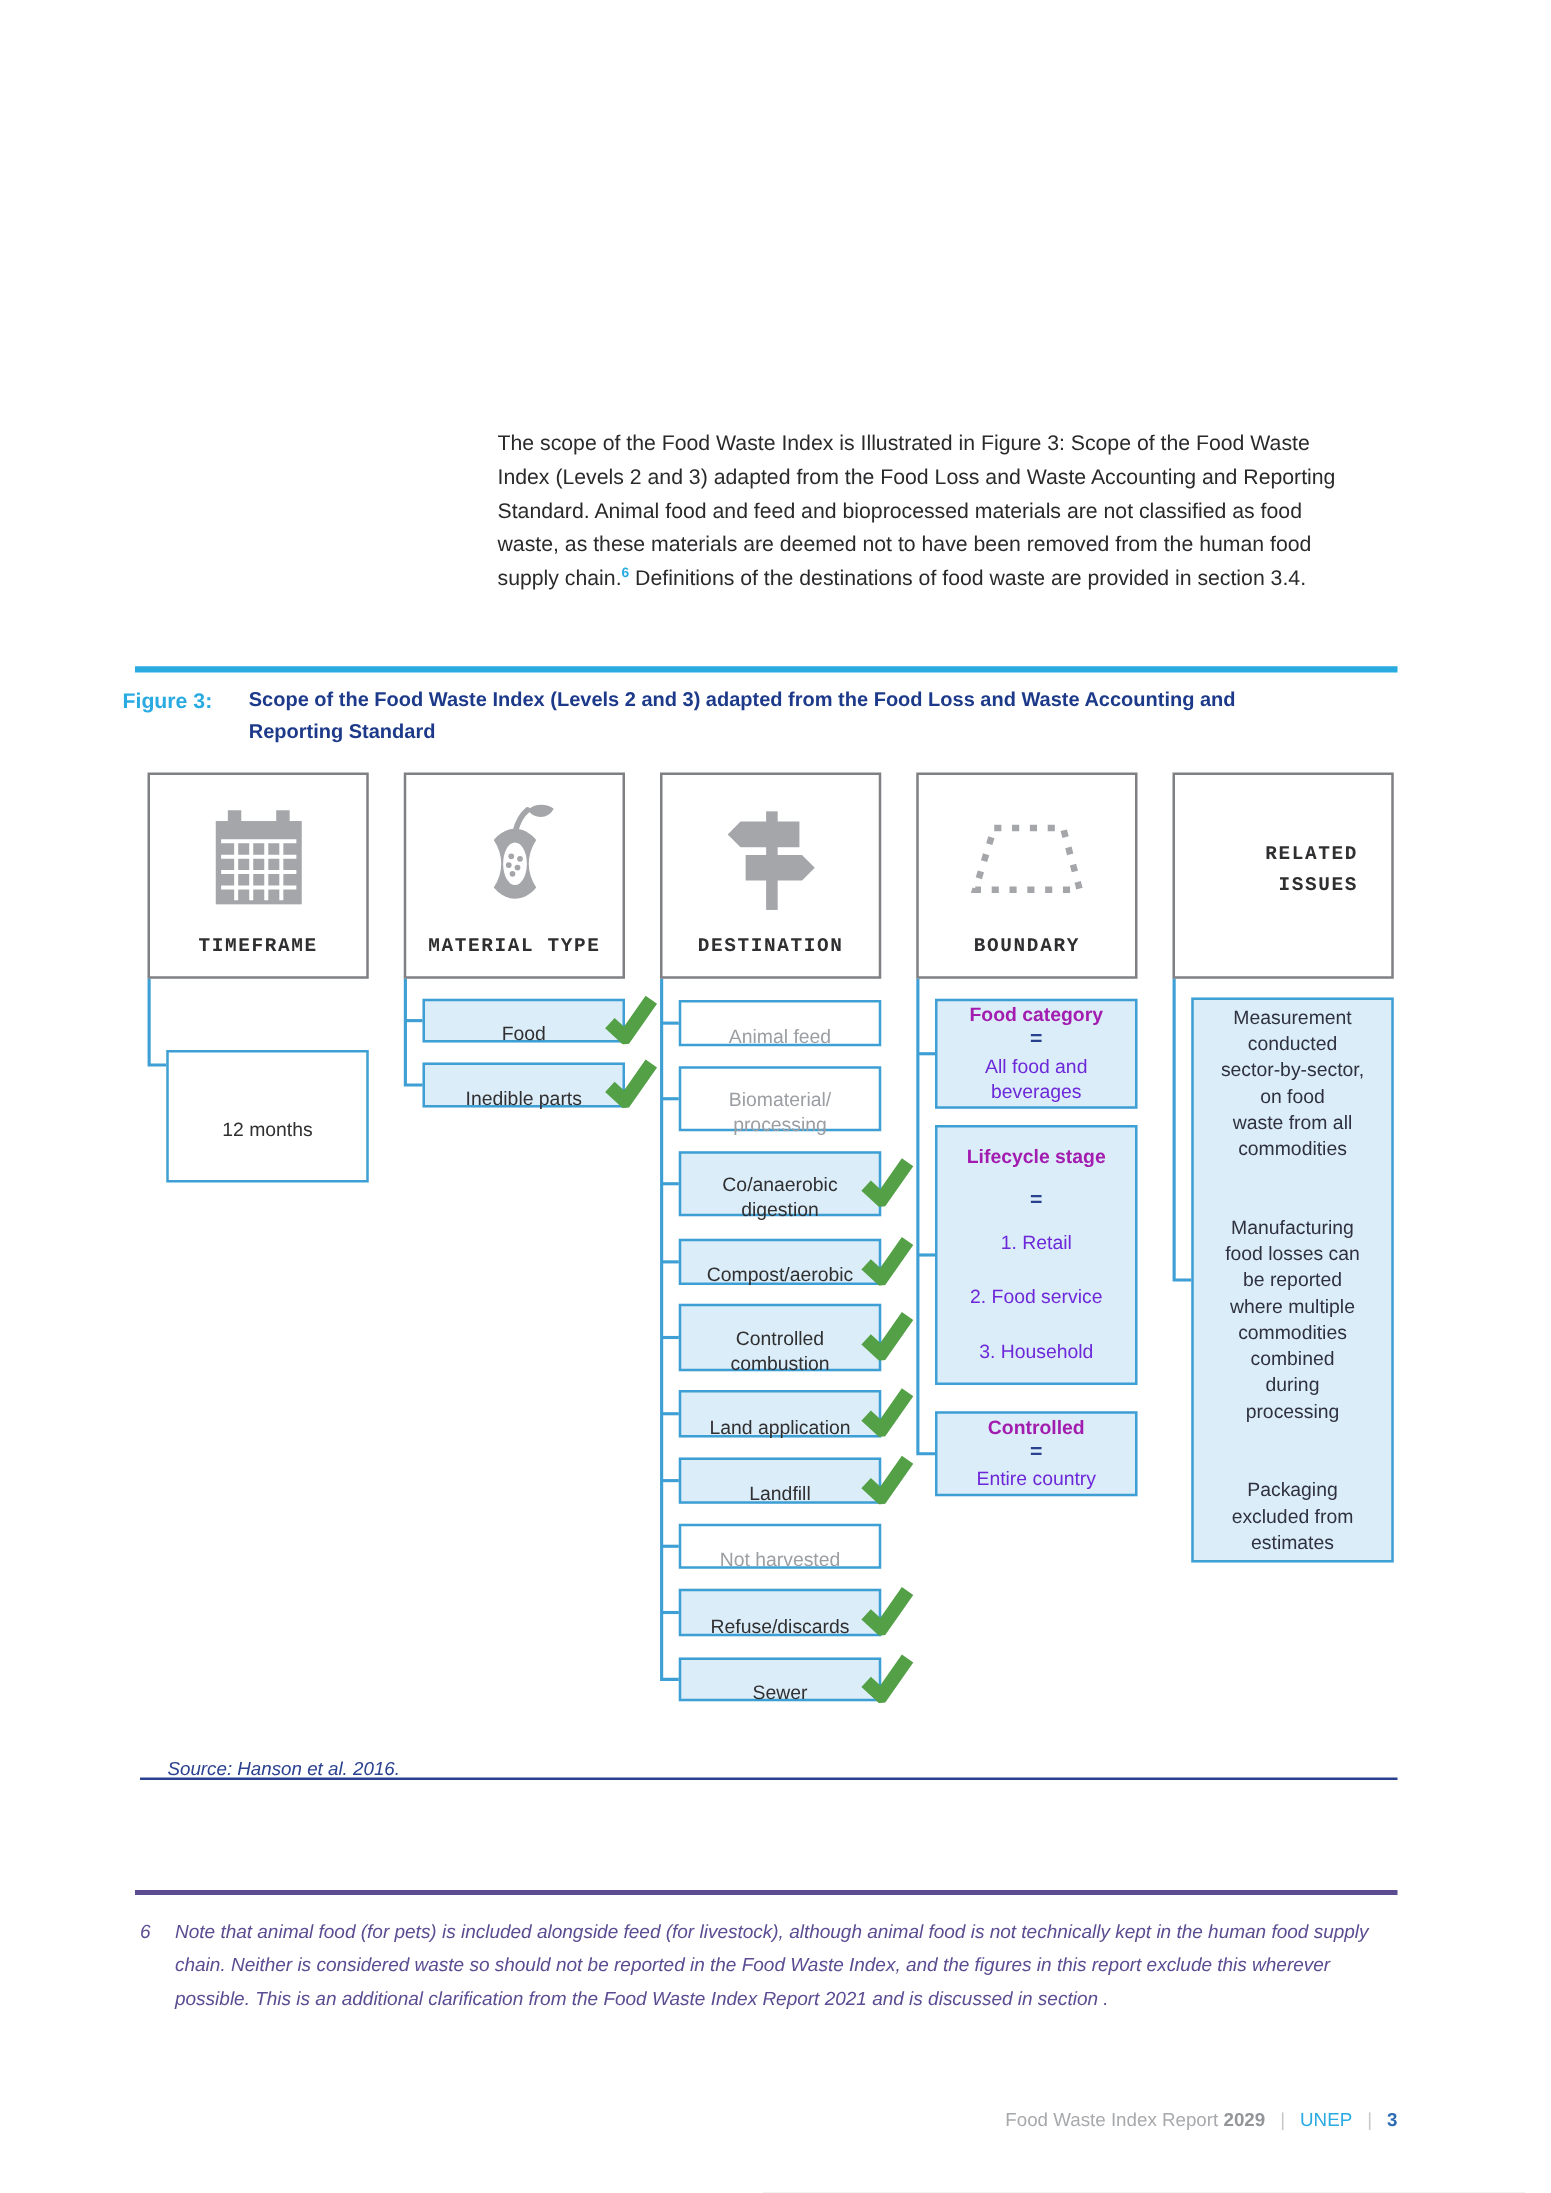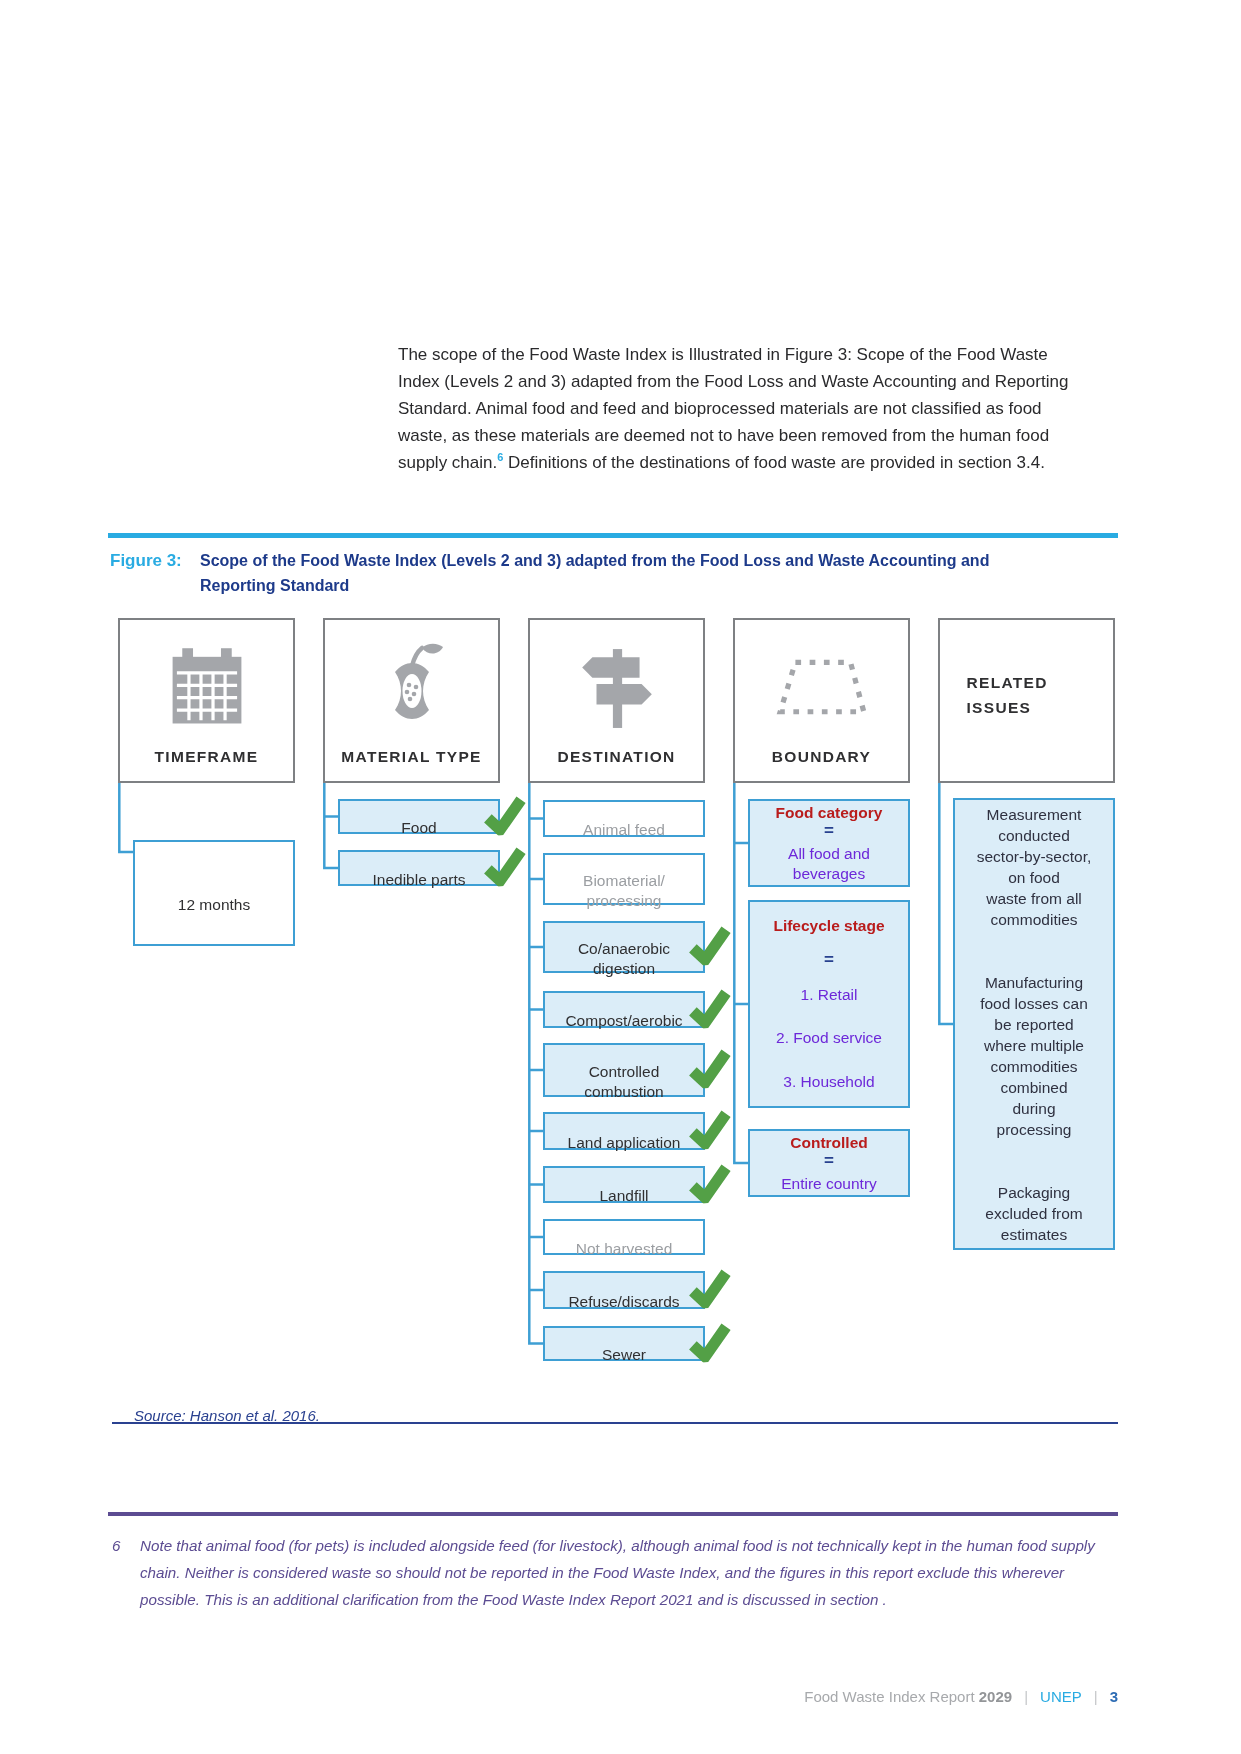--- a/index.html
+++ b/index.html
@@ -10,48 +10,48 @@
   .intro{position:absolute;left:398px;top:341px;width:690px;margin:0;
          font-size:17px;line-height:27px;color:#2a2a2c;}
   .fn-ref{color:#29abe2;font-weight:bold;font-size:11px;vertical-align:super;line-height:0;}
 
   
   .rule-cyan{position:absolute;left:108px;top:533px;width:1010px;height:4.5px;background:#29abe2;}
   .rule-navy{position:absolute;left:112px;top:1422px;width:1006px;height:2px;background:#2a4190;}
   .rule-purple{position:absolute;left:108px;top:1512px;width:1010px;height:3.5px;background:#5c4c92;}
 
   
-  .fig-caption{position:absolute;left:110px;top:548px;width:960px;display:flex;gap:14px;}
+  .fig-caption{position:absolute;left:98px;top:548px;width:960px;display:flex;gap:25px;}
   .fig-label{color:#29abe2;font-weight:bold;font-size:17px;line-height:25px;flex:0 0 76px;}
   .fig-text{color:#1d3a8a;font-weight:bold;font-size:16px;line-height:25px;white-space:pre-line;}
 
   
   .connectors{position:absolute;left:0;top:0;z-index:1;pointer-events:none;}
   .hbox{position:absolute;top:618px;width:177px;height:165px;background:#fff;
         border:2.5px solid #7e8083;box-sizing:border-box;display:flex;flex-direction:column;
         align-items:center;z-index:2;}
   .hicon{flex:1;display:flex;align-items:center;justify-content:center;padding-top:8px;}
   .hlabel{font-weight:bold;font-size:15.5px;letter-spacing:1.3px;color:#2f2f31;
-          padding-bottom:15px;text-align:left;}
+          padding-bottom:15px;text-align:right;font-family:Liberation Mono, monospace;}
   .hbox.related{justify-content:center;}
   .hbox.related .hlabel{padding:0 0 10px 0;width:120px;line-height:1.55;}
 
   .cbox{position:absolute;width:162px;background:#dbedf8;border:2.5px solid #3e9fd4;
         box-sizing:border-box;display:flex;flex-direction:column;align-items:center;
         justify-content:center;text-align:center;z-index:2;font-size:15.5px;color:#303032;}
   .cbox .box-label{white-space:pre-line;line-height:1.3;padding:2px 4px;margin-top:24px;}
   .cbox.muted{background:#ffffff;color:#9b9ea2;}
   .cbox.plain{background:#ffffff;color:#303032;}
 
   .check{position:absolute;right:-30px;top:50%;width:47px;height:38px;
          transform:translateY(-53%) rotate(-5deg);z-index:3;}
   .check svg{width:100%;height:100%;display:block;}
 
   
-  .bhead{font-weight:bold;color:#b91c1c;font-size:15.5px;line-height:1.25;}
+  .bhead{font-weight:bold;color:#a21caf;font-size:15.5px;line-height:1.25;}
   .beq{font-weight:bold;color:#27418f;font-size:17px;line-height:1.1;}
   .bbody{white-space:pre-line;line-height:1.35;color:#6d28d9;font-size:15.5px;}
   .bbox-tight .bbody{line-height:1.25;} .gap3{margin-top:3px;}
   .lifecycle .bbody{line-height:1.4;margin-top:14px;}
   .lifecycle .beq{margin-top:16px;}
 
   .related-body{white-space:pre-line;line-height:21px;font-size:15.5px;color:#2f3140;
                 text-align:center;}
 
   

